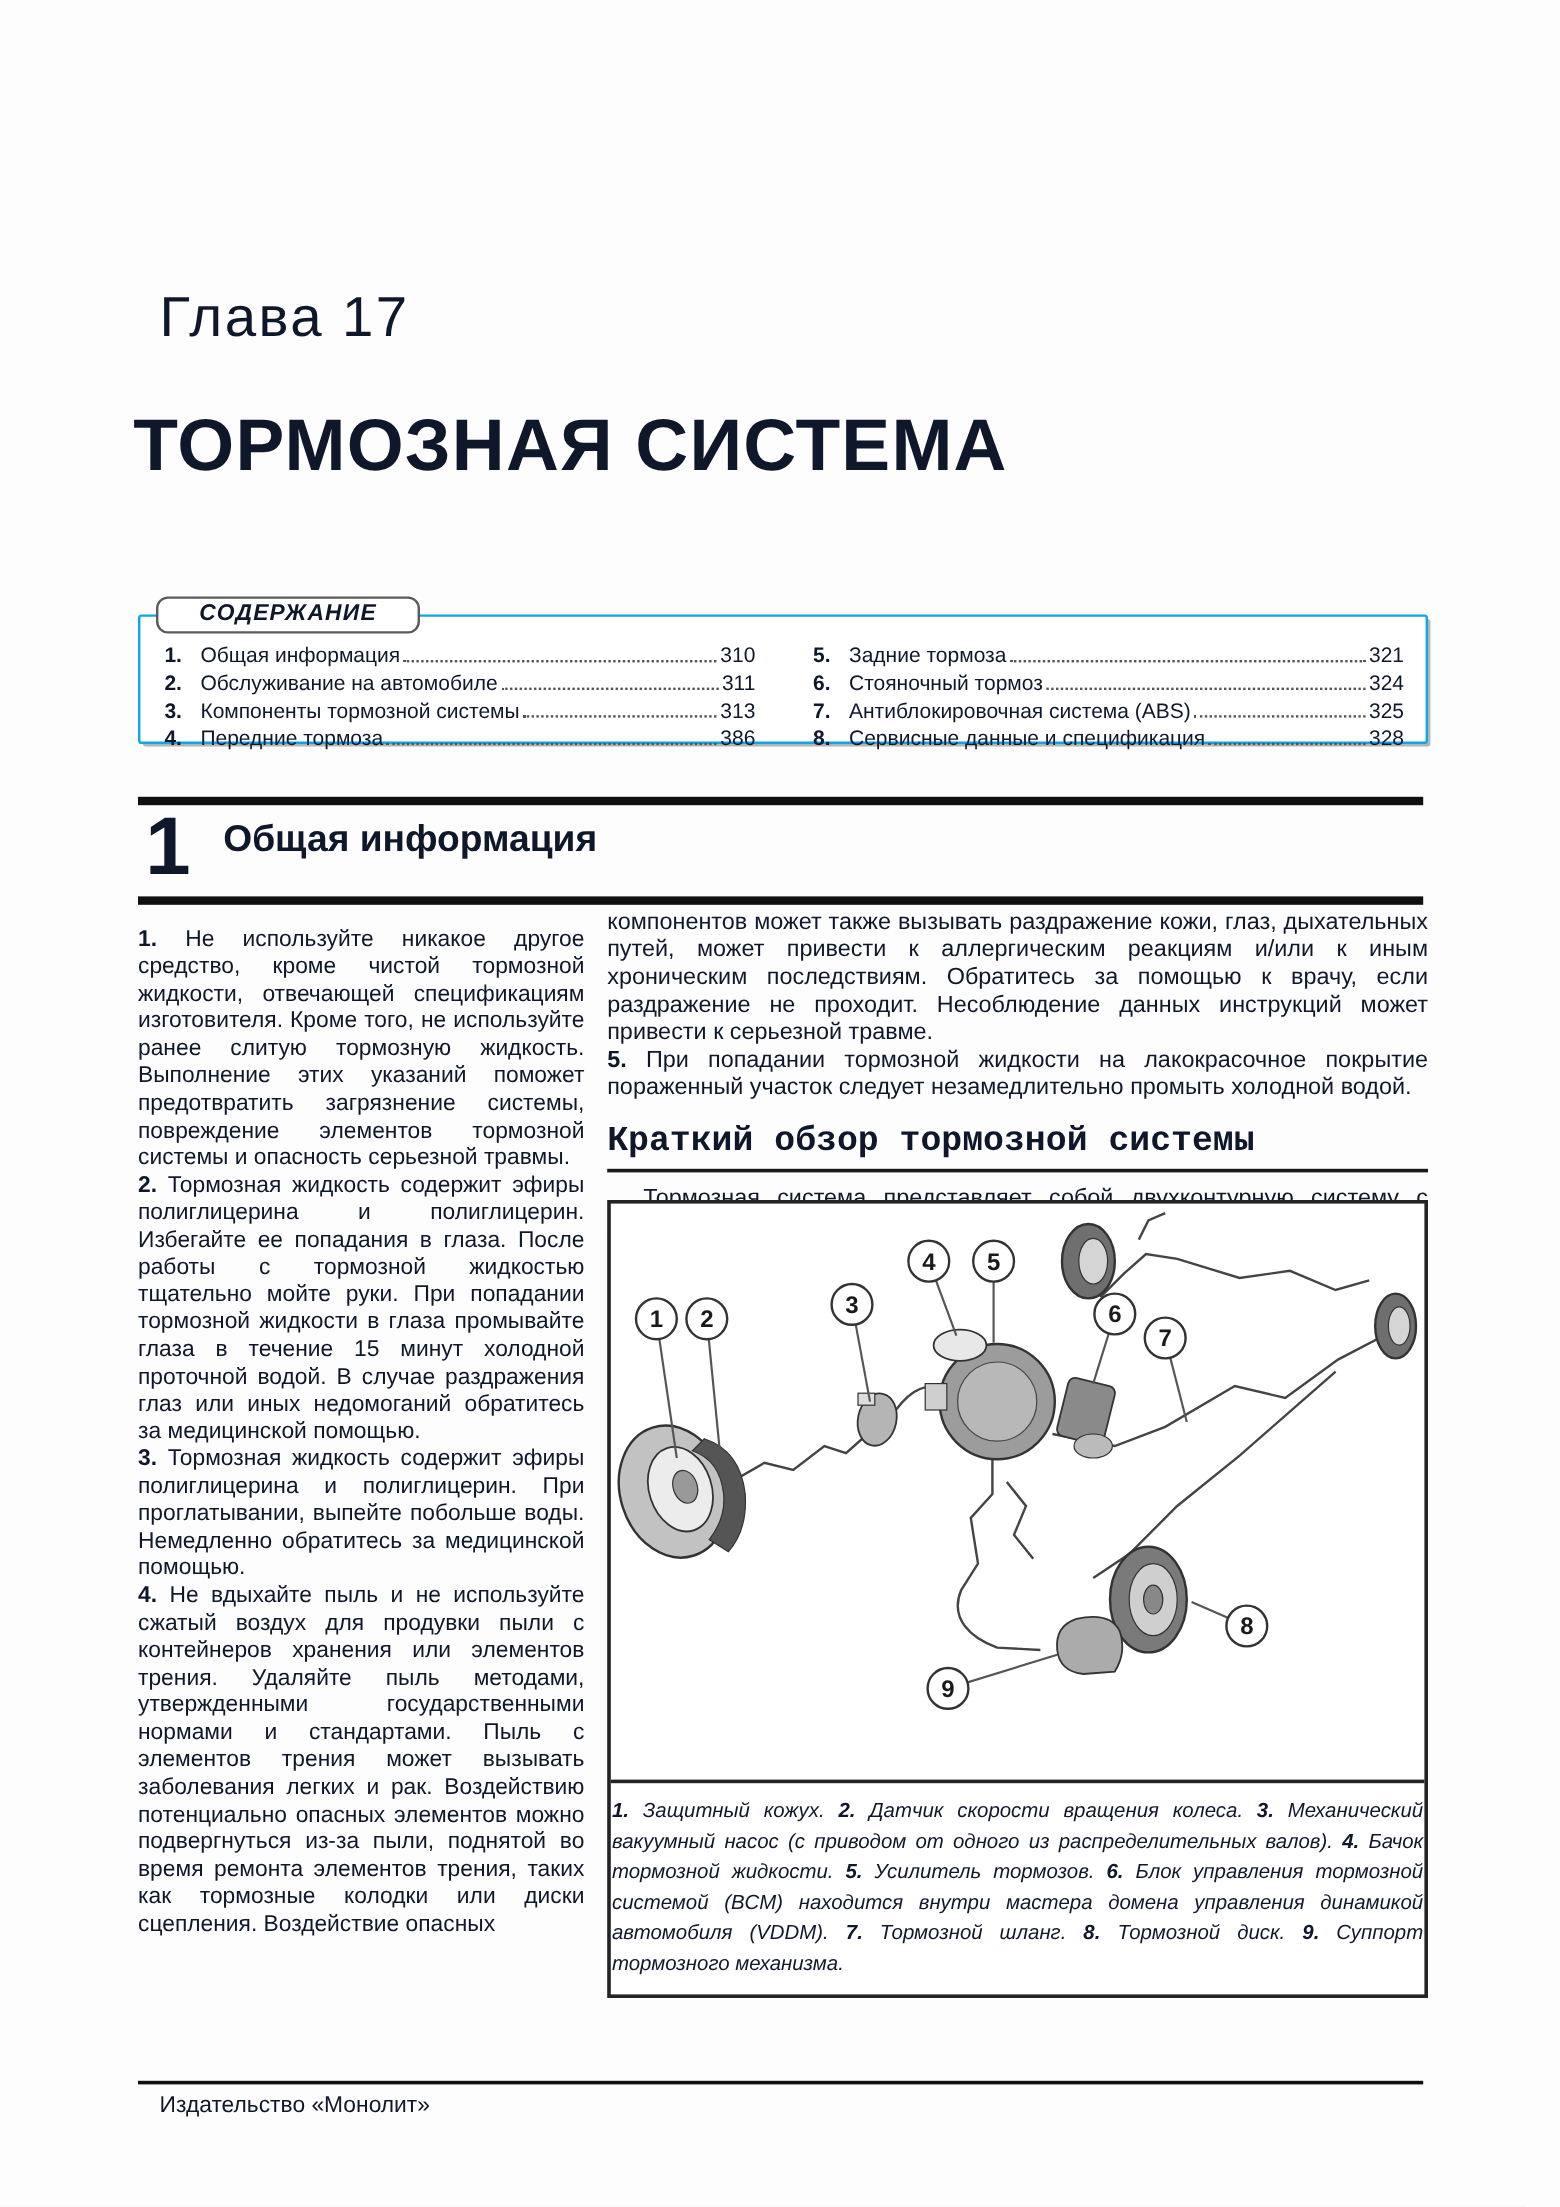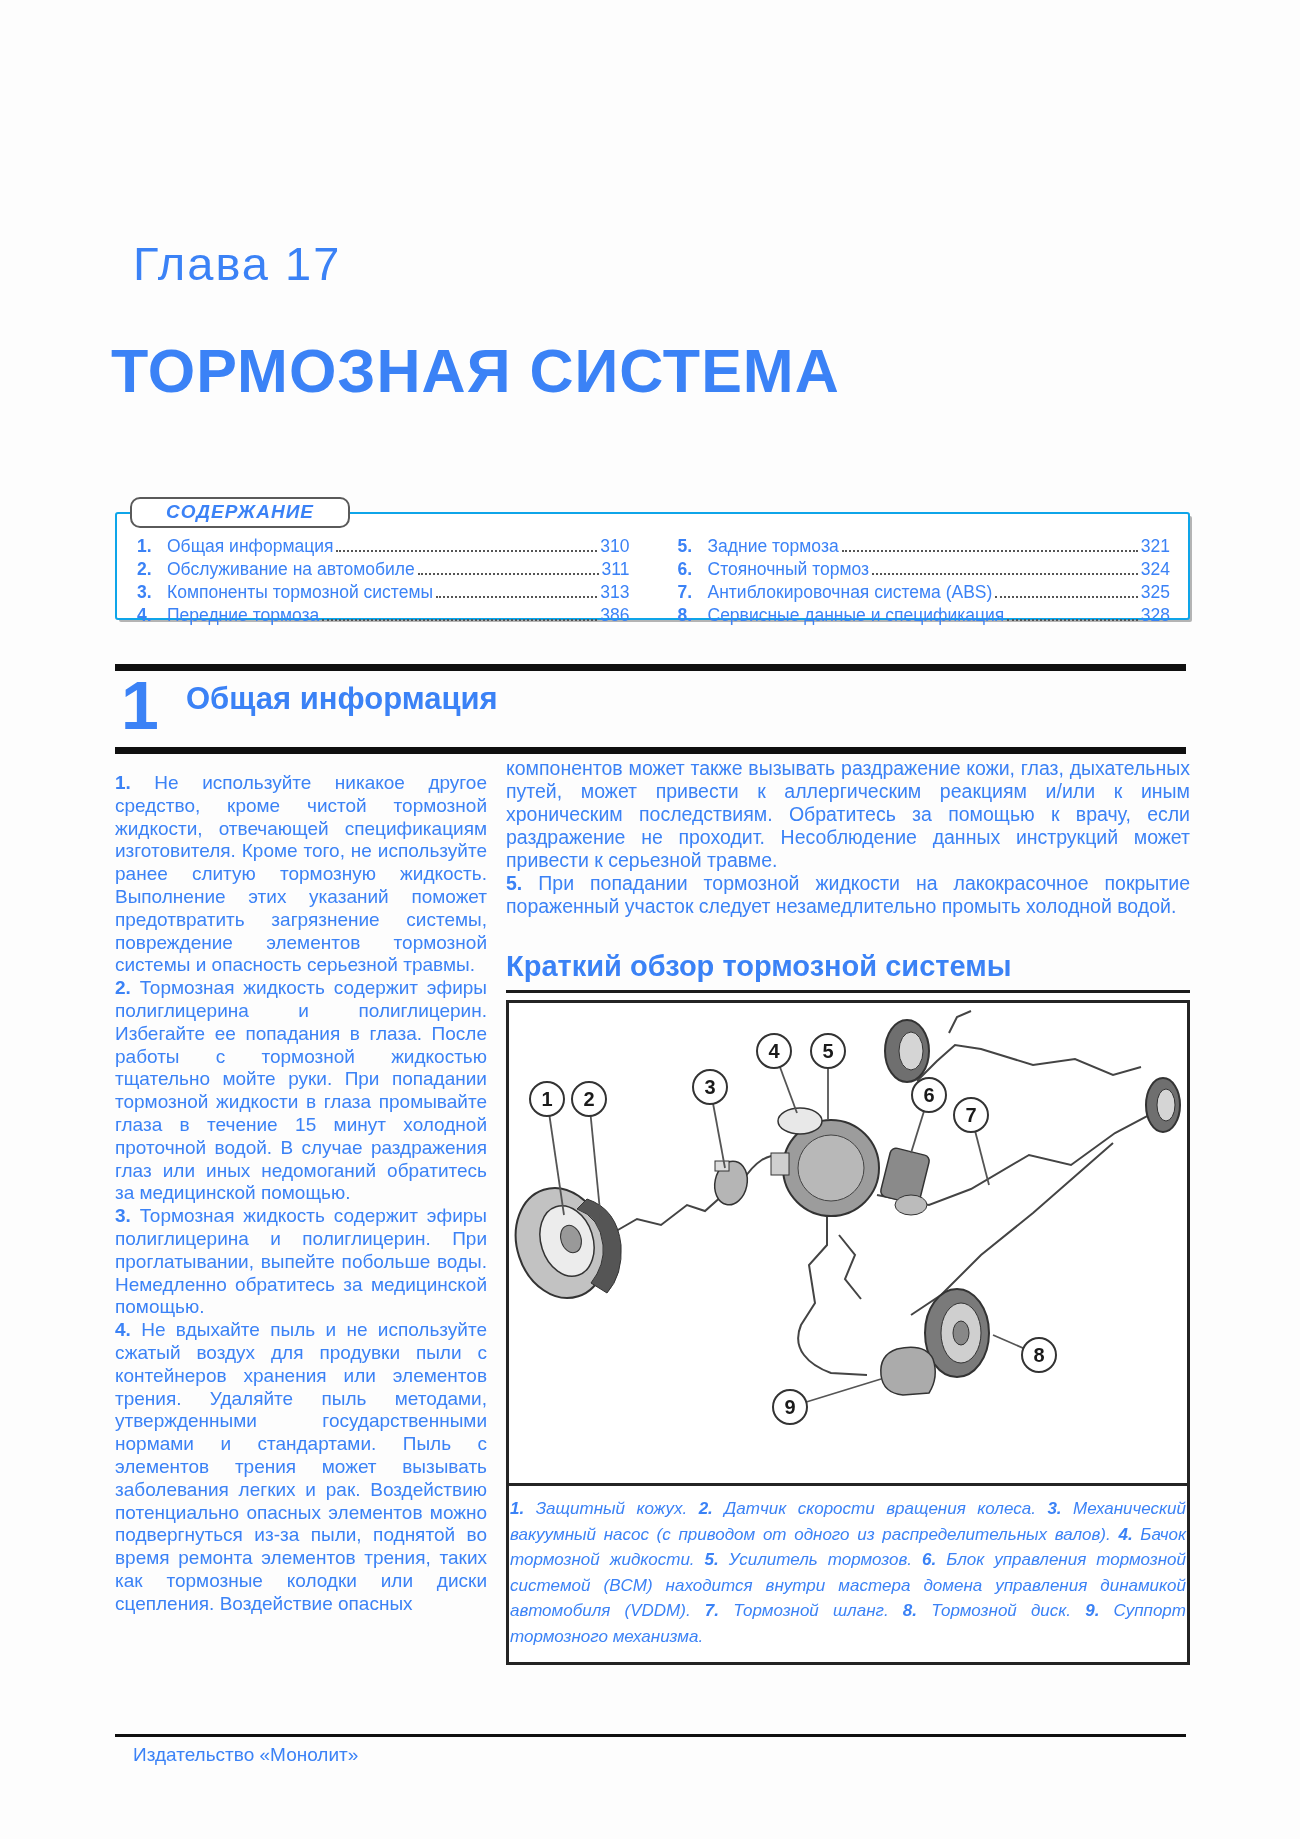--- a/index.html
+++ b/index.html
@@ -1,17 +1,17 @@
 <!DOCTYPE html>
 <html><head>
 <meta charset="utf-8">
 <style>
   html,body{margin:0;padding:0;background:#e8e8e8;}
   .page{position:relative;width:1300px;height:1839px;margin:0 auto;background:#fdfdfd;
-        font-family:"Liberation Sans","DejaVu Sans",sans-serif;color:#3b82f6;overflow:hidden;}
+        font-family:"Liberation Sans","DejaVu Sans",sans-serif;color:#0f172a;overflow:hidden;}
   .chapter-title{position:absolute;left:133px;top:236px;font-size:47px;font-weight:400;letter-spacing:2px;}
   .main-title{position:absolute;left:111px;top:336px;font-size:61px;font-weight:900;letter-spacing:1px;}
 
   .toc-box{position:absolute;left:115px;top:512px;width:1071px;height:104px;border:2px solid #0ea5e9;
            border-radius:3px;background:#fff;box-shadow:3px 3px 0 -1px #b4b4b4;}
   .toc-tab{position:absolute;left:13px;top:-17px;background:#fff;border:2px solid #5a5a5a;border-radius:10px;
            padding:2px 34px 3px;font-size:19px;font-weight:700;font-style:italic;letter-spacing:1px;}
   .toc-cols{position:absolute;top:22px;left:20px;right:18px;display:flex;gap:48px;}
   .toc-col{flex:1;display:flex;flex-direction:column;gap:3px;}
   .toc-row{display:flex;align-items:baseline;font-size:17.5px;line-height:20px;}
@@ -27,21 +27,21 @@
 
   .col-left{position:absolute;left:115px;top:763px;width:372px;}
   .col-left h3{font-size:27px;line-height:30px;font-weight:700;margin:0;padding-bottom:9px;
                border-bottom:3px solid #1a1a1a;white-space:pre-line;}
   #left-paragraphs{margin-top:9px;}
   .body-p{font-size:19px;line-height:22.8px;text-align:justify;margin:0;}
   .pnum{font-weight:700;}
 
   .col-right{position:absolute;left:506px;top:757px;width:684px;}
   .col-right .body-p{font-size:19.5px;line-height:23px;}
-  .overview-h{font-size:29px;font-weight:700;margin:32px 0 10px;padding-bottom:7px;border-bottom:3px solid #1a1a1a;}
+  .overview-h{font-size:29px;font-weight:700;margin:16px 0 10px;padding-bottom:7px;border-bottom:3px solid #1a1a1a;font-family:Liberation Mono, monospace;}
   .overview-p{text-indent:30px;}
 
   .figure{position:absolute;left:506px;top:1000px;width:684px;border:3px solid #242424;background:#fff;box-sizing:border-box;}
   .diagram{height:440px;position:relative;}
   .diagram svg{display:block;width:100%;height:100%;}
   .caption{border-top:3px solid #242424;padding:10px 1px 13px;font-size:17px;font-style:italic;
            line-height:25.5px;text-align:justify;margin-top:40px;}
   .cap-num{font-weight:700;}
 
   #footer-rule{left:115px;top:1734px;width:1071px;height:3px;}

